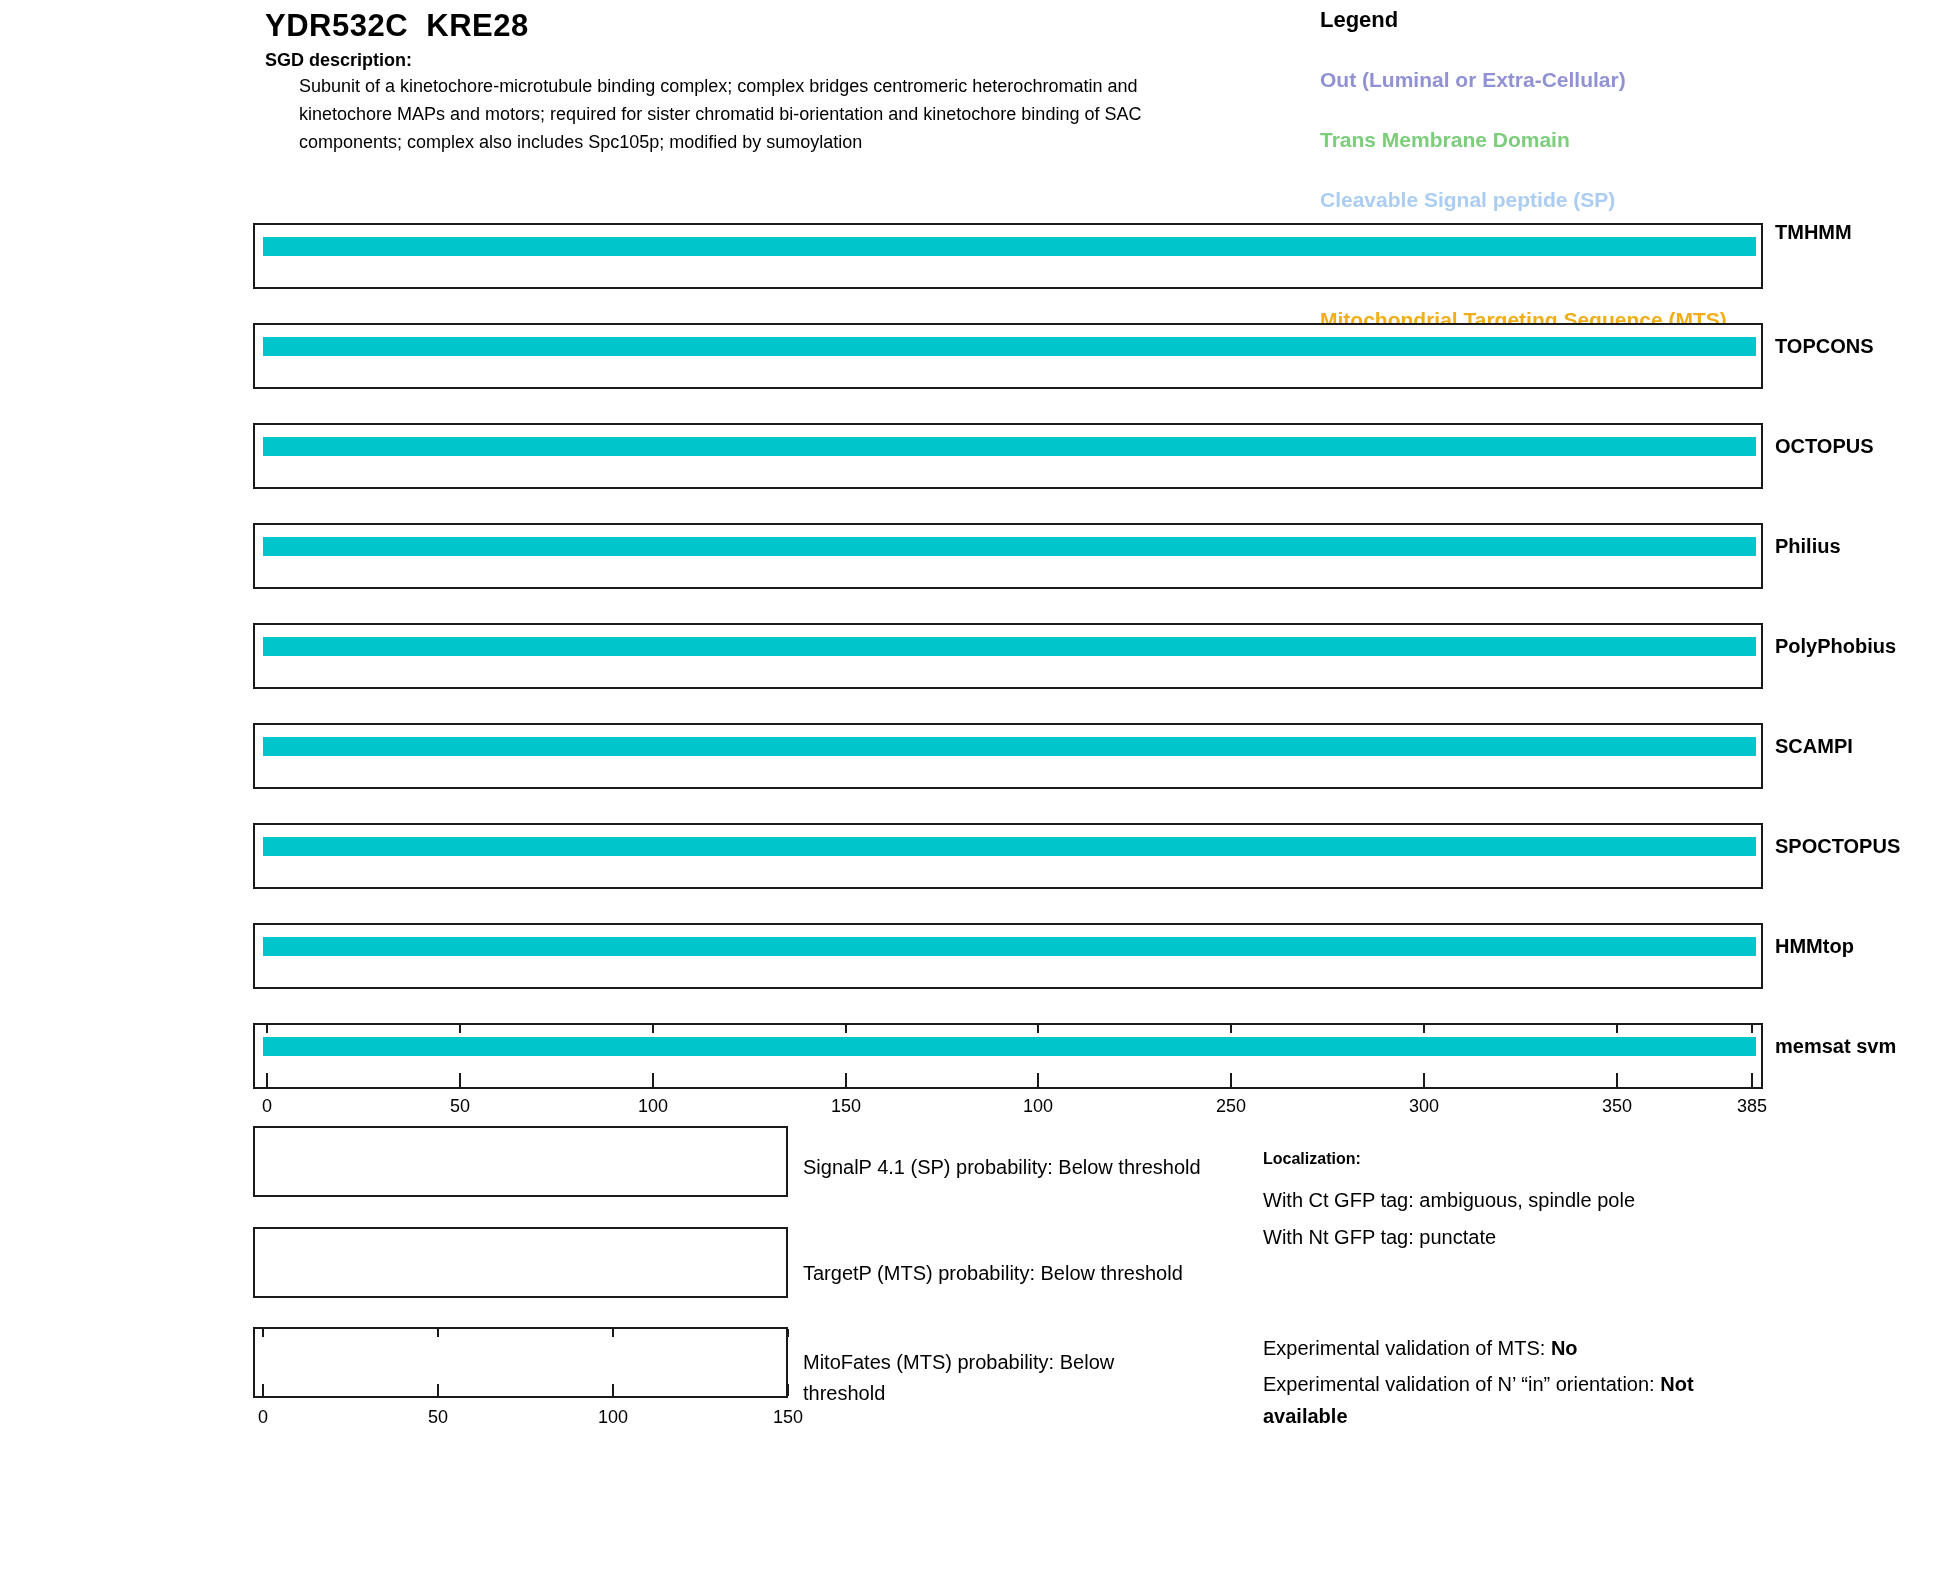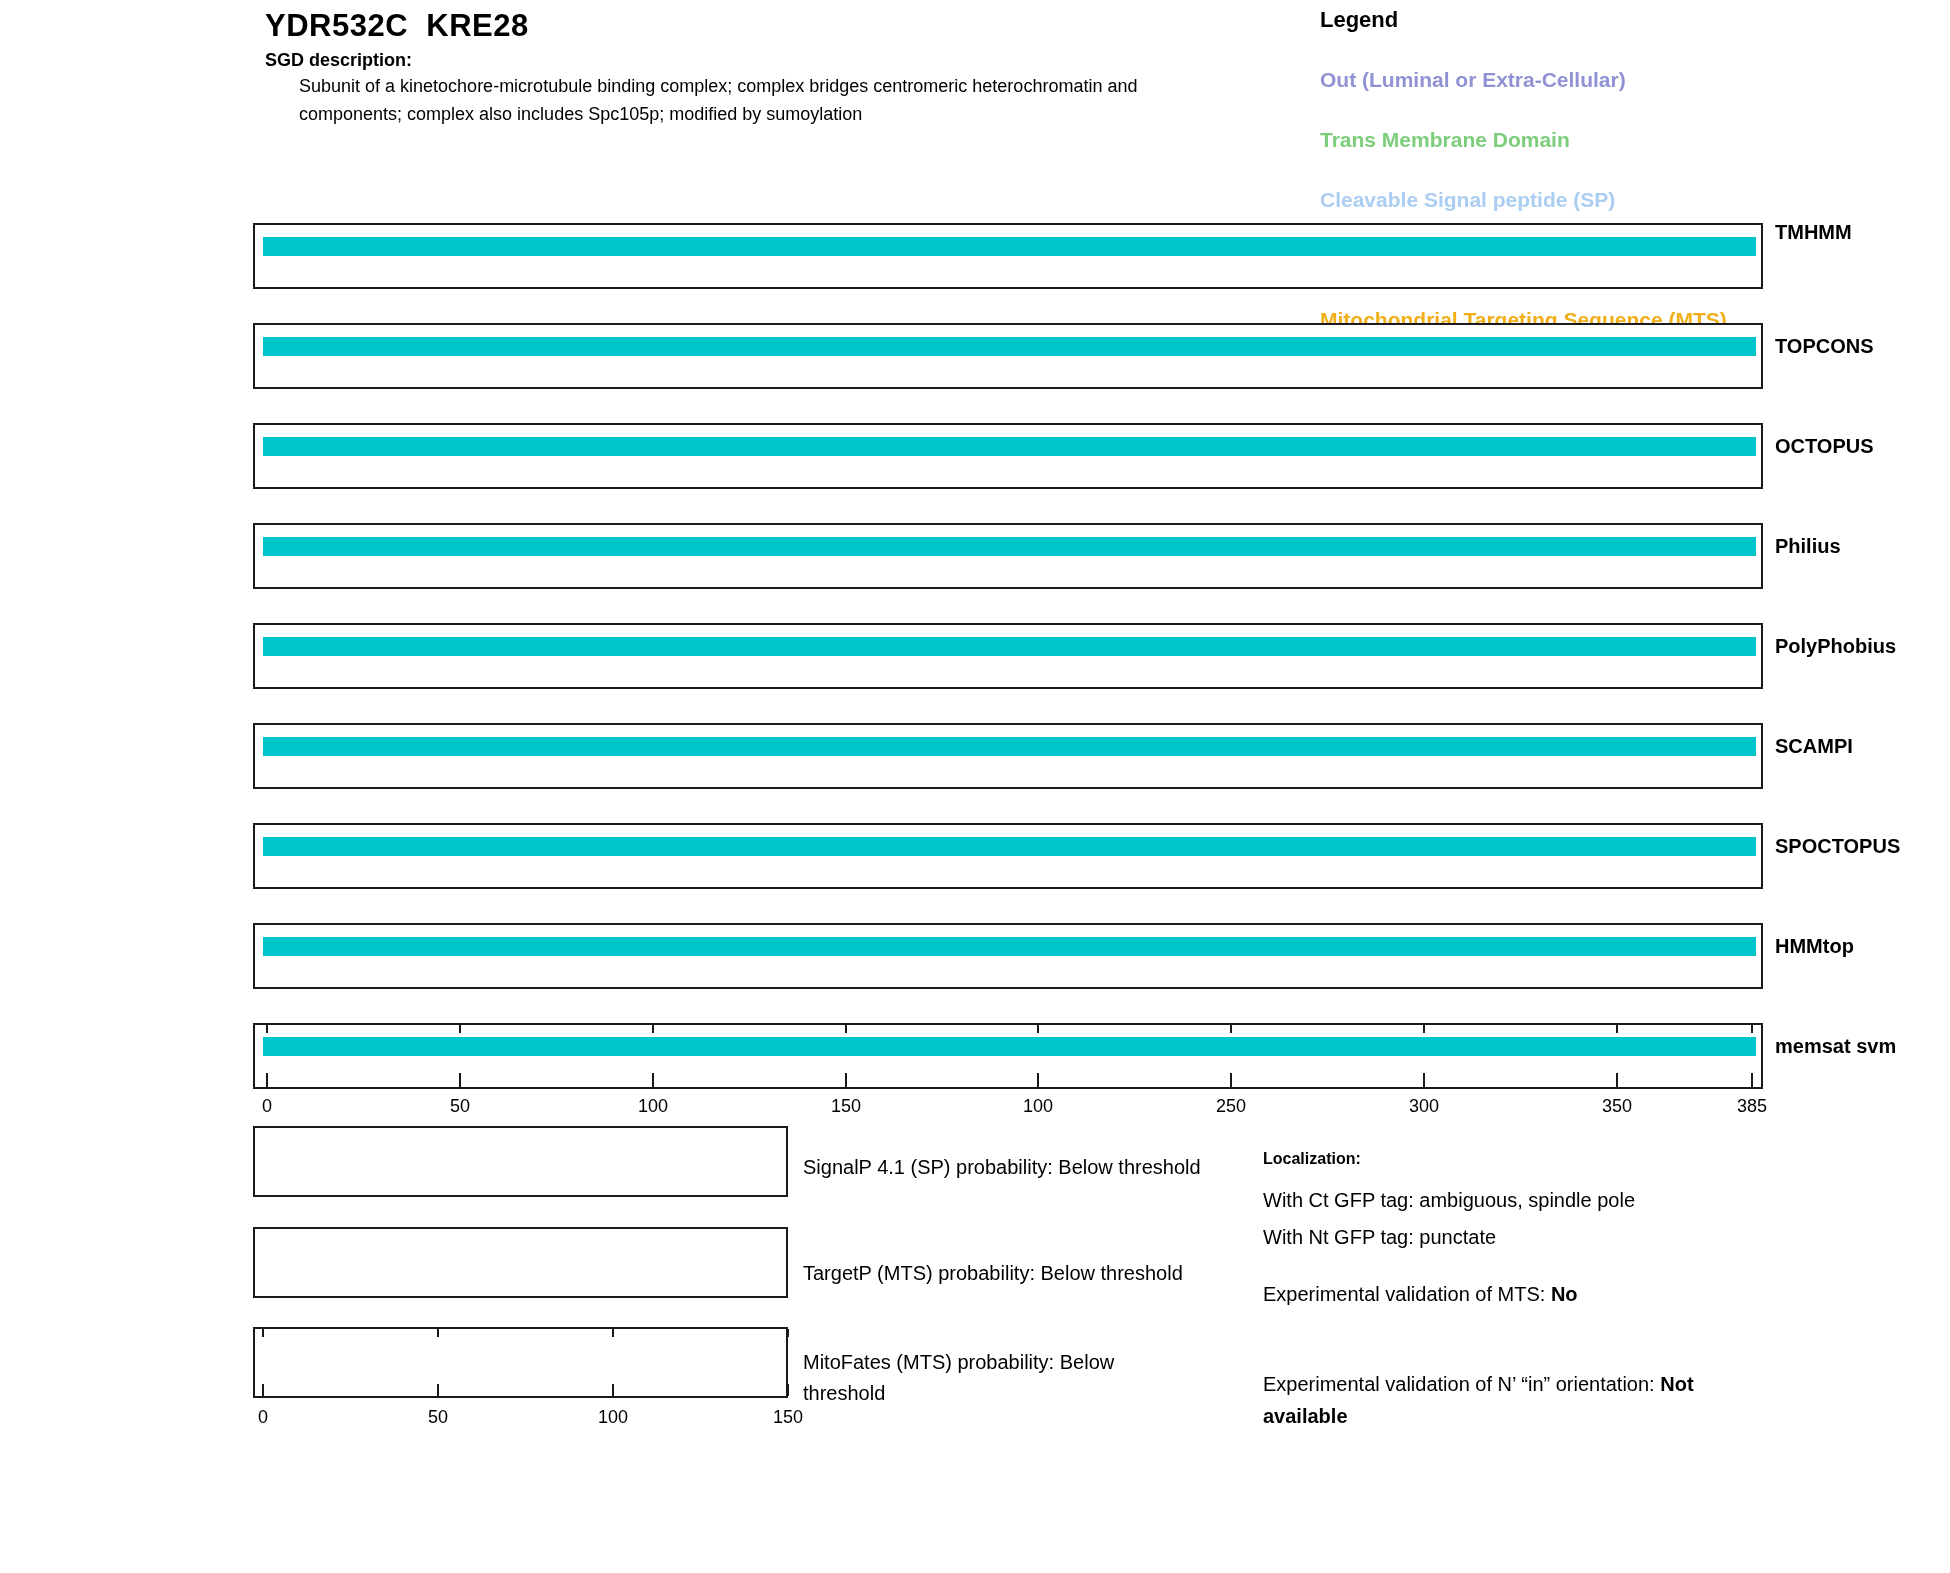--- a/index.html
+++ b/index.html
@@ -28,24 +28,25 @@
 </head>
 <body>
 
 <div class="page" id="page">
   <div class="title">YDR532C  KRE28</div>
   <div class="sgd-label">SGD description:</div>
 
   <div class="loc-title">Localization:</div>
   <div class="loc-line" style="top:1189px">With Ct GFP tag: ambiguous, spindle pole</div>
   <div class="loc-line" style="top:1226px">With Nt GFP tag: punctate</div>
-  <div class="loc-line" style="top:1283px"><span>Experimental validation of MTS: </span><span class="b">No</span></div>
+  <div class="loc-line" style="top:1337px"><span>Experimental validation of MTS: </span><span class="b">No</span></div>
   <div class="loc-line loc-wrap" style="top:1368px"><span>Experimental validation of N’ “in” orientation: </span><span class="b">Not available</span></div>
 <div class="desc">
       <div class="desc-line">Subunit of a kinetochore-microtubule binding complex; complex bridges centromeric heterochromatin and</div>
+      <div class="desc-line">kinetochore MAPs and motors; required for sister chromatid bi-orientation and kinetochore binding of SAC</div>
       <div class="desc-line">components; complex also includes Spc105p; modified by sumoylation</div>
     </div>
     <div class="legend">
       <div class="legend-title">Legend</div>
       <div class="legend-item" style="color: rgb(144, 146, 211);">Out (Luminal or Extra-Cellular)</div>
       <div class="legend-item" style="color: rgb(124, 205, 124);">Trans Membrane Domain</div>
       <div class="legend-item" style="color: rgb(171, 205, 241);">Cleavable Signal peptide (SP)</div>
       <div class="legend-item" style="color: rgb(243, 167, 162);">In (Cytosol)</div>
       <div class="legend-item" style="color: rgb(240, 174, 25);">Mitochondrial Targeting Sequence (MTS)</div>
       <div class="legend-item" style="color: rgb(0, 198, 204);">Soluble</div>

